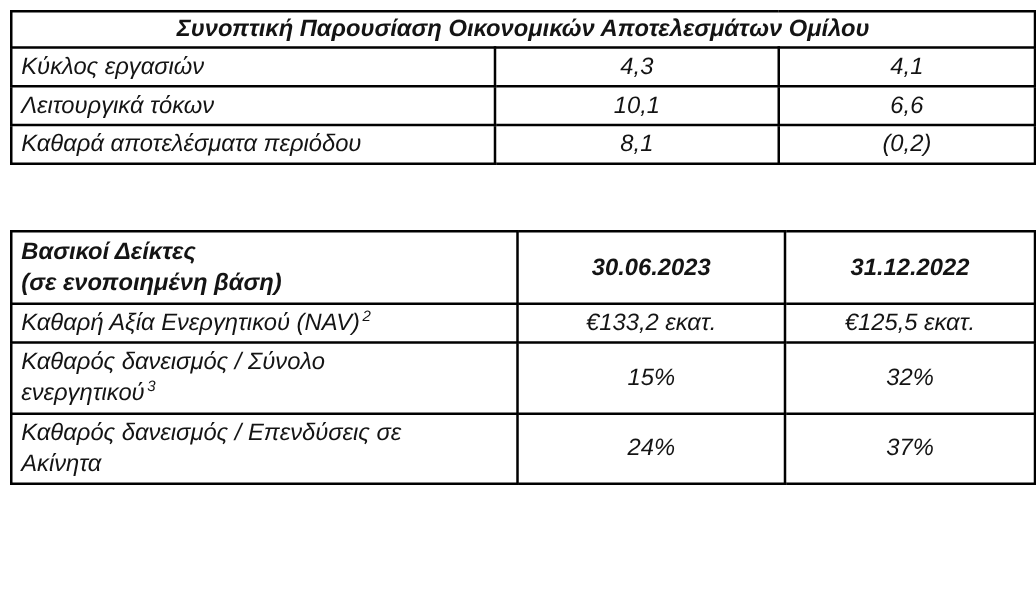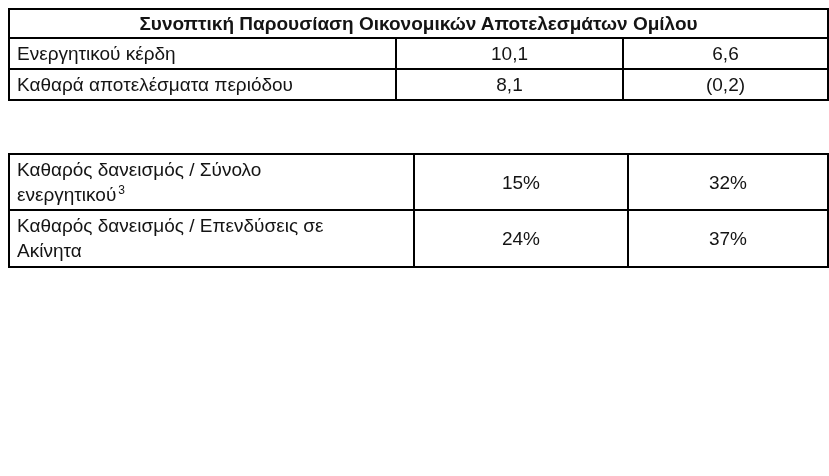--- a/index.html
+++ b/index.html
@@ -16,20 +16,21 @@
     left: 8px;
     top: 8px;
     width: 819px;
   }
   table {
     border-collapse: collapse;
     table-layout: fixed;
     width: 819px;
     font-size: 19px;
     line-height: 1.32;
+    font-style: italic;
   }
   td {
     border: 2px solid #000000;
     vertical-align: middle;
     overflow: hidden;
   }
   .label-cell {
     text-align: left;
     padding: 2px 58px 2px 7px;
   }
@@ -72,40 +73,58 @@
   <table class="t1">
     <colgroup>
       <col style="width:387px">
       <col style="width:227px">
       <col style="width:205px">
     </colgroup>
     <tbody>
       <tr class="r-title">
         <td class="title-cell" colspan="3">Συνοπτική Παρουσίαση Οικονομικών Αποτελεσμάτων Ομίλου</td>
       </tr>
+      <tr class="r1">
+        <td class="label-cell">Κύκλος εργασιών</td>
+        <td class="value-cell">4,3</td>
+        <td class="value-cell">4,1</td>
+      </tr>
       <tr class="r2">
-        <td class="label-cell">Ενεργητικού κέρδη</td>
+        <td class="label-cell">Λειτουργικά τόκων</td>
         <td class="value-cell">10,1</td>
         <td class="value-cell">6,6</td>
       </tr>
       <tr class="r5">
         <td class="label-cell">Καθαρά αποτελέσματα περιόδου</td>
         <td class="value-cell">8,1</td>
         <td class="value-cell">(0,2)</td>
       </tr>
     </tbody>
   </table>
 
   <table class="t2">
     <colgroup>
       <col style="width:405px">
       <col style="width:214px">
       <col style="width:200px">
     </colgroup>
     <tbody>
+      <tr class="r-head head">
+        <td class="label-cell">
+          <div>Βασικοί Δείκτες</div>
+          <div>(σε ενοποιημένη βάση)</div>
+        </td>
+        <td class="value-cell">30.06.2023</td>
+        <td class="value-cell">31.12.2022</td>
+      </tr>
+      <tr class="r1">
+        <td class="label-cell"><span>Καθαρή Αξία Ενεργητικού (NAV)</span><sup>2</sup></td>
+        <td class="value-cell">€133,2 εκατ.</td>
+        <td class="value-cell">€125,5 εκατ.</td>
+      </tr>
       <tr class="r2">
         <td class="label-cell"><span>Καθαρός δανεισμός / Σύνολο ενεργητικού</span><sup>3</sup></td>
         <td class="value-cell">15%</td>
         <td class="value-cell">32%</td>
       </tr>
       <tr class="r3">
         <td class="label-cell"><span>Καθαρός δανεισμός / Επενδύσεις σε Ακίνητα</span><sup></sup></td>
         <td class="value-cell">24%</td>
         <td class="value-cell">37%</td>
       </tr>

